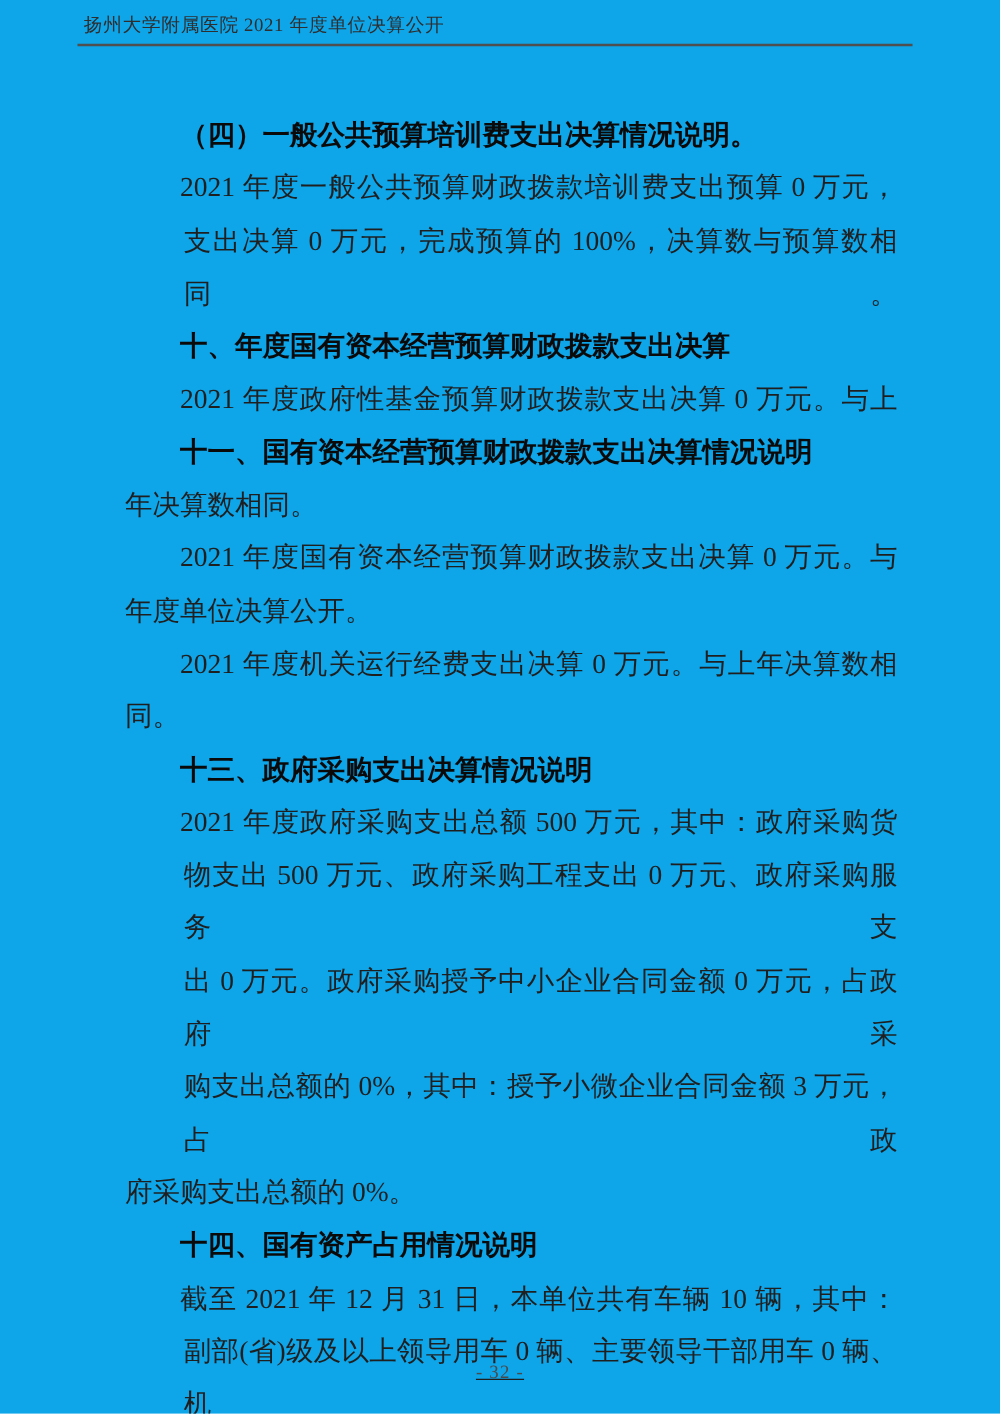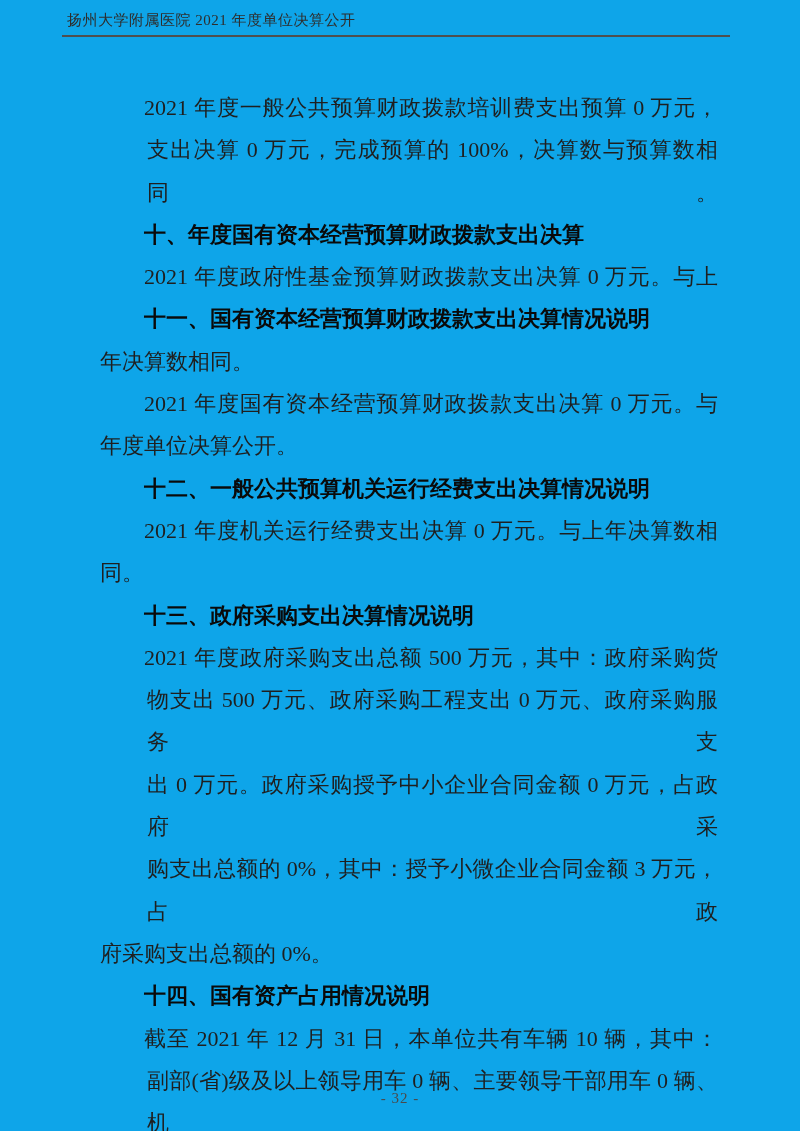--- a/index.html
+++ b/index.html
@@ -68,47 +68,48 @@
     text-align: left;
     text-align-last: left;
   }
   
   .doc-footer {
     position: absolute;
     left: 0;
     top: 1089px;
     width: 100%;
     text-align: center;
+    text-decoration: underline;
   }
   .doc-footer__number {
     font-size: 15px;
     color: #4a4a4a;
     letter-spacing: 1px;
   }
 </style>
 </head>
 <body>
 
 <div class="page">
 
   <header>
     <div class="doc-header__title">扬州大学附属医院 2021 年度单位决算公开</div>
     <div class="doc-header__rule"></div>
   </header>
 
   <main class="doc-body">
+      <div class="line line--heading">（四）一般公共预算培训费支出决算情况说明。</div>
       <div class="line line--body-first">2021 年度一般公共预算财政拨款培训费支出预算 0 万元，</div>
       <div class="line line--body-full">支出决算 0 万元，完成预算的 100%，决算数与预算数相同。</div>
       <div class="line line--heading">十、年度国有资本经营预算财政拨款支出决算</div>
       <div class="line line--body-first">2021 年度政府性基金预算财政拨款支出决算 0 万元。与上</div>
       <div class="line line--heading">十一、国有资本经营预算财政拨款支出决算情况说明</div>
       <div class="line line--body-end">年决算数相同。</div>
       <div class="line line--body-first">2021 年度国有资本经营预算财政拨款支出决算 0 万元。与</div>
       <div class="line line--body-end">年度单位决算公开。</div>
-      <div class="line line--heading">十二、一般公共预算机关运行经费支出决算情况说明</div>
       <div class="line line--body-first">2021 年度机关运行经费支出决算 0 万元。与上年决算数相</div>
       <div class="line line--body-end">同。</div>
       <div class="line line--heading">十三、政府采购支出决算情况说明</div>
       <div class="line line--body-first">2021 年度政府采购支出总额 500 万元，其中：政府采购货</div>
       <div class="line line--body-full">物支出 500 万元、政府采购工程支出 0 万元、政府采购服务支</div>
       <div class="line line--body-full">出 0 万元。政府采购授予中小企业合同金额 0 万元，占政府采</div>
       <div class="line line--body-full">购支出总额的 0%，其中：授予小微企业合同金额 3 万元，占政</div>
       <div class="line line--body-end">府采购支出总额的 0%。</div>
       <div class="line line--heading">十四、国有资产占用情况说明</div>
       <div class="line line--body-first">截至 2021 年 12 月 31 日，本单位共有车辆 10 辆，其中：</div>

